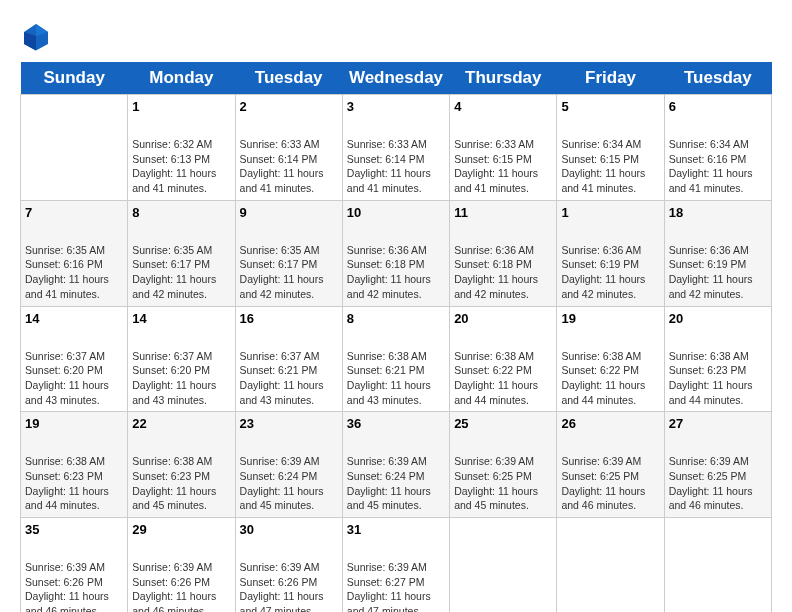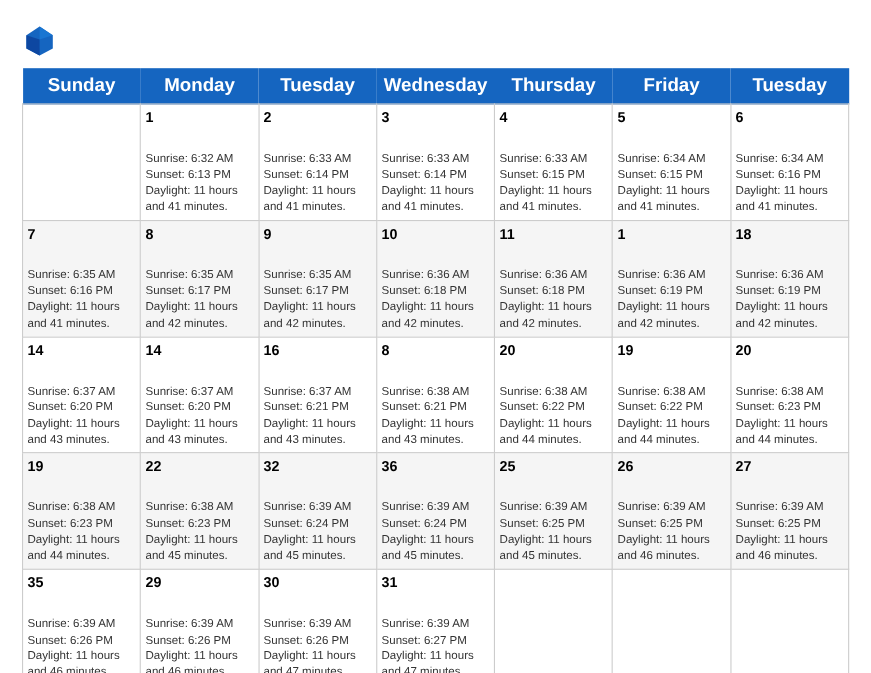--- a/index.html
+++ b/index.html
@@ -210,21 +210,21 @@
       <tr class="row-alt">
         <td>
           <div class="day-num">19</div>
           <div class="day-info">Sunrise: 6:38 AM<br>Sunset: 6:23 PM<br>Daylight: 11 hours<br>and 44 minutes.</div>
         </td>
         <td>
           <div class="day-num">22</div>
           <div class="day-info">Sunrise: 6:38 AM<br>Sunset: 6:23 PM<br>Daylight: 11 hours<br>and 45 minutes.</div>
         </td>
         <td>
-          <div class="day-num">32</div>
+          <div class="day-num">23</div>
           <div class="day-info">Sunrise: 6:39 AM<br>Sunset: 6:24 PM<br>Daylight: 11 hours<br>and 45 minutes.</div>
         </td>
         <td>
           <div class="day-num">36</div>
           <div class="day-info">Sunrise: 6:39 AM<br>Sunset: 6:24 PM<br>Daylight: 11 hours<br>and 45 minutes.</div>
         </td>
         <td>
           <div class="day-num">25</div>
           <div class="day-info">Sunrise: 6:39 AM<br>Sunset: 6:25 PM<br>Daylight: 11 hours<br>and 45 minutes.</div>
         </td>

